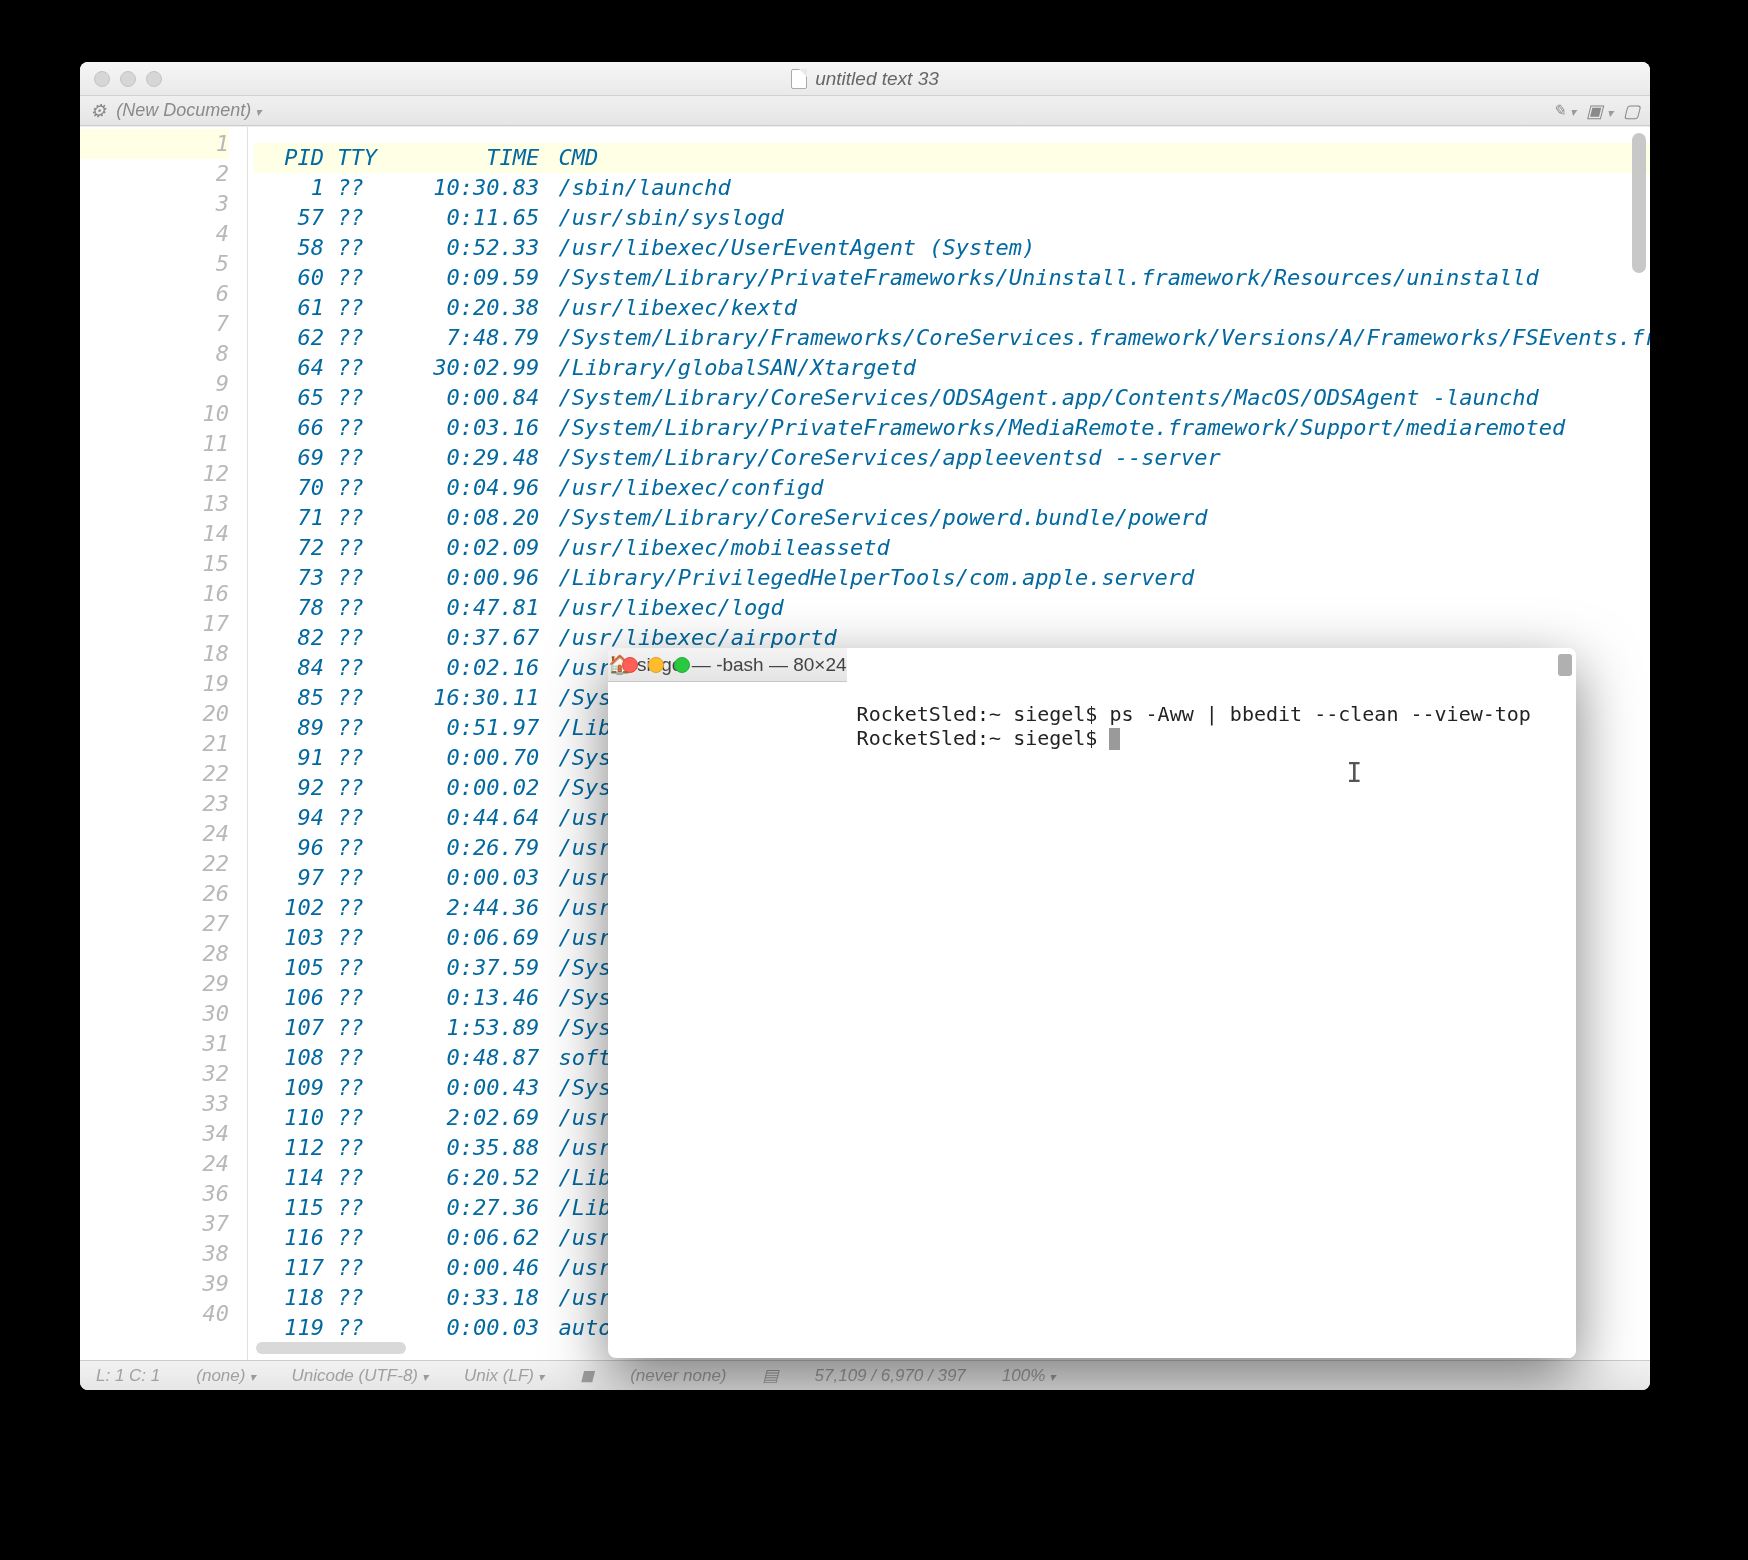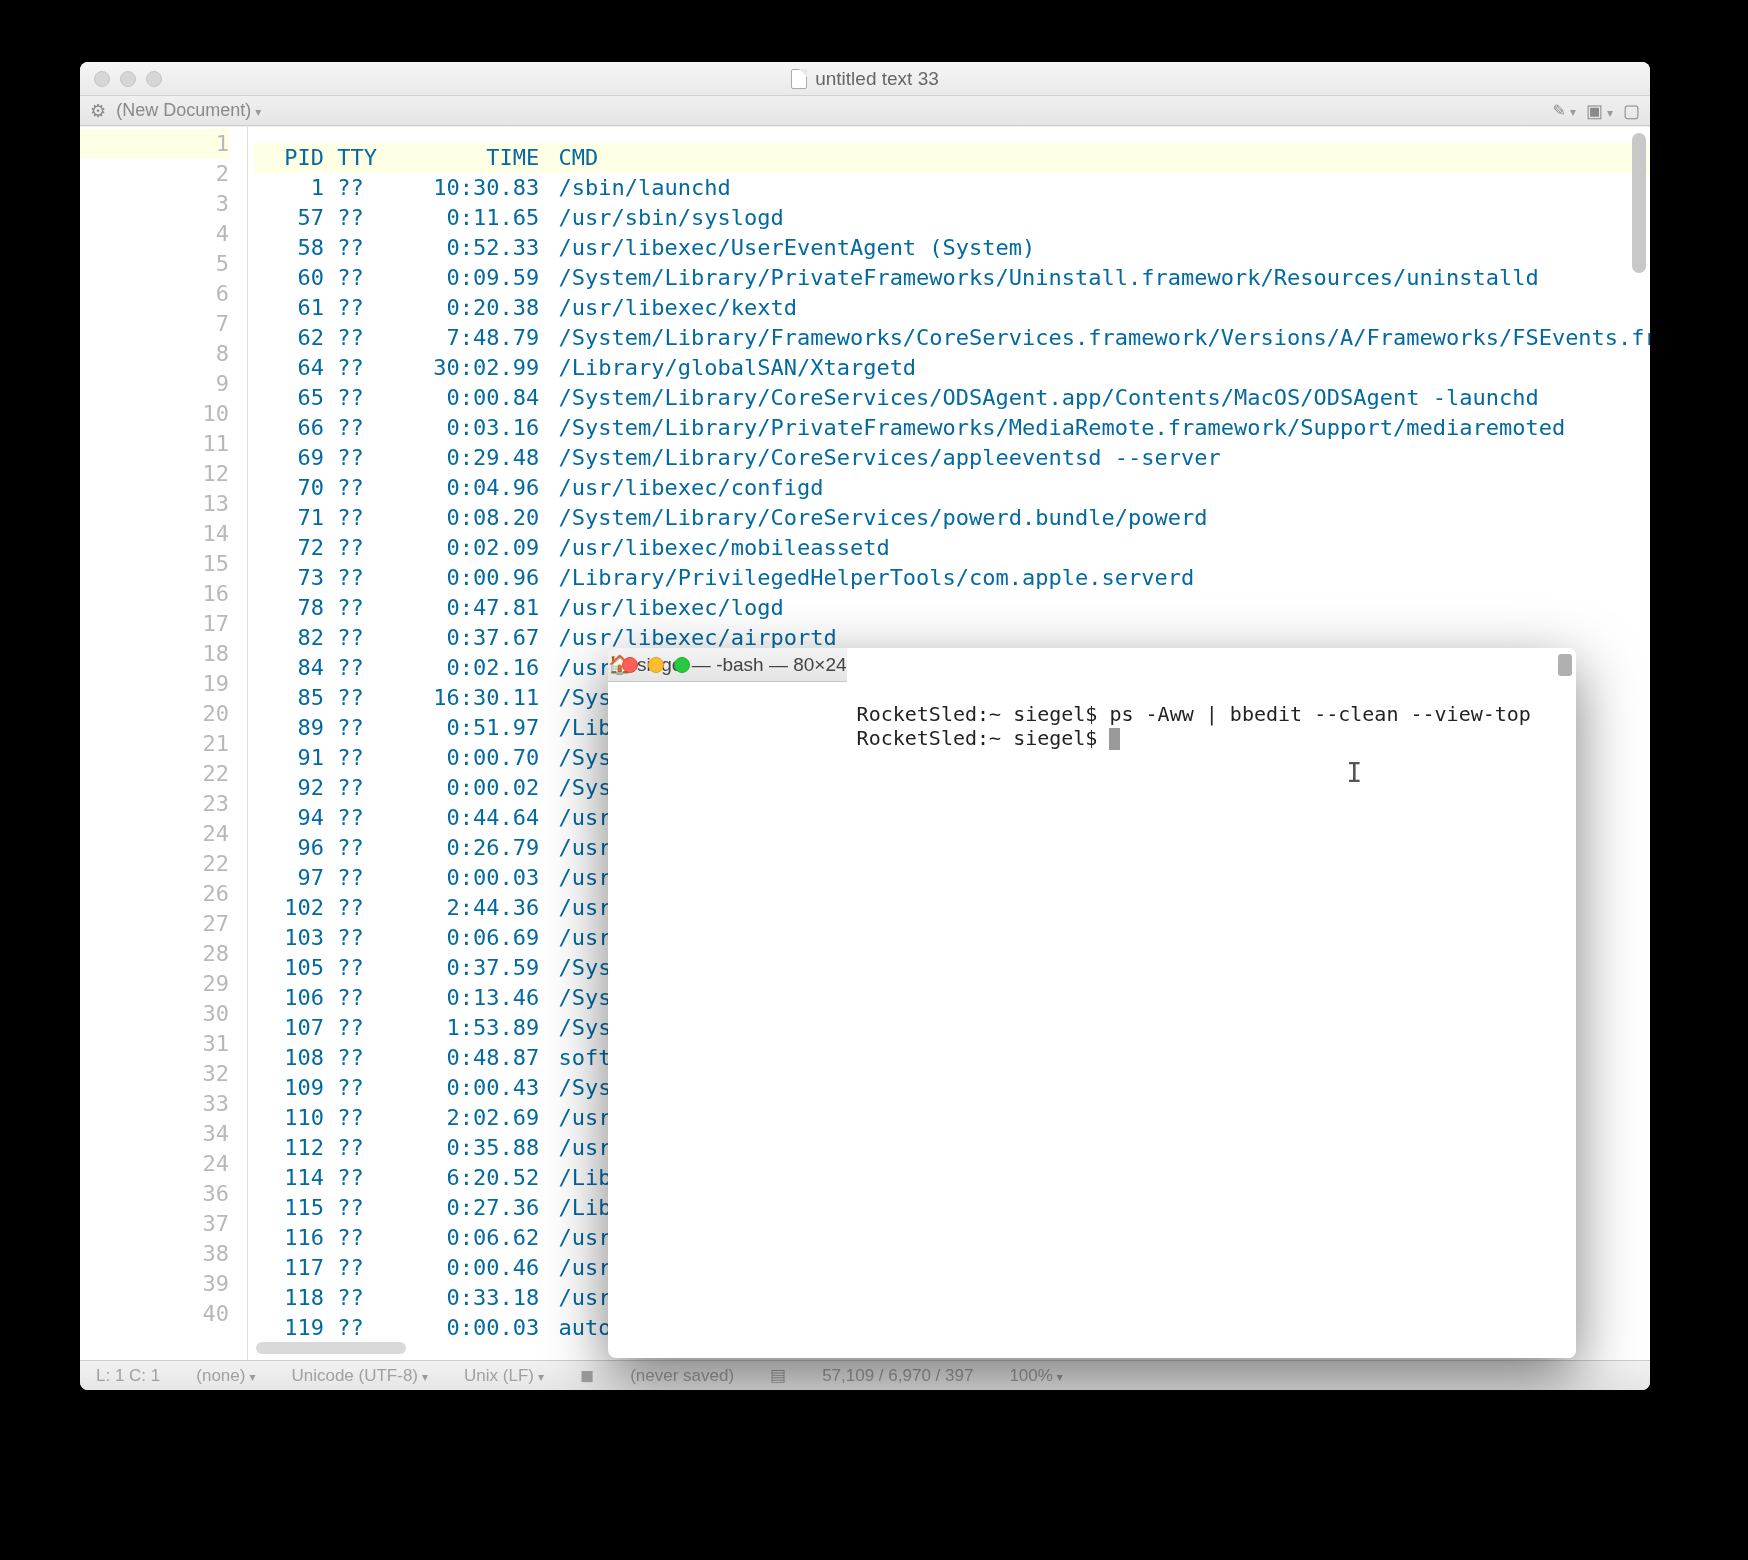--- a/index.html
+++ b/index.html
@@ -19,20 +19,21 @@
     overflow: hidden;
   }
   
   .bbedit {
     left: 80px;
     top: 62px;
     width: 1570px;
     height: 1328px;
     display: flex;
     flex-direction: column;
+    font-style: italic;
   }
   .bb-titlebar {
     height: 34px;
     background: linear-gradient(#f6f6f6,#e9e9e9);
     display: flex;
     align-items: center;
     border-bottom: 1px solid #d0d0d0;
     position: relative;
   }
   .traffic {
@@ -248,21 +249,21 @@
     <div class="editor" id="editor"><div class="row hdr-row"><span class="pid">PID</span> <span class="tty">TTY</span><span class="time">TIME</span> <span class="cmd">CMD</span></div><div class="row"><span class="pid">1</span> <span class="tty">??</span><span class="time">10:30.83</span> <span class="cmd">/sbin/launchd</span></div><div class="row"><span class="pid">57</span> <span class="tty">??</span><span class="time">0:11.65</span> <span class="cmd">/usr/sbin/syslogd</span></div><div class="row"><span class="pid">58</span> <span class="tty">??</span><span class="time">0:52.33</span> <span class="cmd">/usr/libexec/UserEventAgent (System)</span></div><div class="row"><span class="pid">60</span> <span class="tty">??</span><span class="time">0:09.59</span> <span class="cmd">/System/Library/PrivateFrameworks/Uninstall.framework/Resources/uninstalld</span></div><div class="row"><span class="pid">61</span> <span class="tty">??</span><span class="time">0:20.38</span> <span class="cmd">/usr/libexec/kextd</span></div><div class="row"><span class="pid">62</span> <span class="tty">??</span><span class="time">7:48.79</span> <span class="cmd">/System/Library/Frameworks/CoreServices.framework/Versions/A/Frameworks/FSEvents.fr</span></div><div class="row"><span class="pid">64</span> <span class="tty">??</span><span class="time">30:02.99</span> <span class="cmd">/Library/globalSAN/Xtargetd</span></div><div class="row"><span class="pid">65</span> <span class="tty">??</span><span class="time">0:00.84</span> <span class="cmd">/System/Library/CoreServices/ODSAgent.app/Contents/MacOS/ODSAgent -launchd</span></div><div class="row"><span class="pid">66</span> <span class="tty">??</span><span class="time">0:03.16</span> <span class="cmd">/System/Library/PrivateFrameworks/MediaRemote.framework/Support/mediaremoted</span></div><div class="row"><span class="pid">69</span> <span class="tty">??</span><span class="time">0:29.48</span> <span class="cmd">/System/Library/CoreServices/appleeventsd --server</span></div><div class="row"><span class="pid">70</span> <span class="tty">??</span><span class="time">0:04.96</span> <span class="cmd">/usr/libexec/configd</span></div><div class="row"><span class="pid">71</span> <span class="tty">??</span><span class="time">0:08.20</span> <span class="cmd">/System/Library/CoreServices/powerd.bundle/powerd</span></div><div class="row"><span class="pid">72</span> <span class="tty">??</span><span class="time">0:02.09</span> <span class="cmd">/usr/libexec/mobileassetd</span></div><div class="row"><span class="pid">73</span> <span class="tty">??</span><span class="time">0:00.96</span> <span class="cmd">/Library/PrivilegedHelperTools/com.apple.serverd</span></div><div class="row"><span class="pid">78</span> <span class="tty">??</span><span class="time">0:47.81</span> <span class="cmd">/usr/libexec/logd</span></div><div class="row"><span class="pid">82</span> <span class="tty">??</span><span class="time">0:37.67</span> <span class="cmd">/usr/libexec/airportd</span></div><div class="row"><span class="pid">84</span> <span class="tty">??</span><span class="time">0:02.16</span> <span class="cmd">/usr/</span></div><div class="row"><span class="pid">85</span> <span class="tty">??</span><span class="time">16:30.11</span> <span class="cmd">/Syst</span></div><div class="row"><span class="pid">89</span> <span class="tty">??</span><span class="time">0:51.97</span> <span class="cmd">/Libr</span></div><div class="row"><span class="pid">91</span> <span class="tty">??</span><span class="time">0:00.70</span> <span class="cmd">/Syst</span></div><div class="row"><span class="pid">92</span> <span class="tty">??</span><span class="time">0:00.02</span> <span class="cmd">/Syst</span></div><div class="row"><span class="pid">94</span> <span class="tty">??</span><span class="time">0:44.64</span> <span class="cmd">/usr/</span></div><div class="row"><span class="pid">96</span> <span class="tty">??</span><span class="time">0:26.79</span> <span class="cmd">/usr/</span></div><div class="row"><span class="pid">97</span> <span class="tty">??</span><span class="time">0:00.03</span> <span class="cmd">/usr/</span></div><div class="row"><span class="pid">102</span> <span class="tty">??</span><span class="time">2:44.36</span> <span class="cmd">/usr/</span></div><div class="row"><span class="pid">103</span> <span class="tty">??</span><span class="time">0:06.69</span> <span class="cmd">/usr/</span></div><div class="row"><span class="pid">105</span> <span class="tty">??</span><span class="time">0:37.59</span> <span class="cmd">/Syst</span></div><div class="row"><span class="pid">106</span> <span class="tty">??</span><span class="time">0:13.46</span> <span class="cmd">/Syst</span></div><div class="row"><span class="pid">107</span> <span class="tty">??</span><span class="time">1:53.89</span> <span class="cmd">/Syst</span></div><div class="row"><span class="pid">108</span> <span class="tty">??</span><span class="time">0:48.87</span> <span class="cmd">softr</span></div><div class="row"><span class="pid">109</span> <span class="tty">??</span><span class="time">0:00.43</span> <span class="cmd">/Syst</span></div><div class="row"><span class="pid">110</span> <span class="tty">??</span><span class="time">2:02.69</span> <span class="cmd">/usr/</span></div><div class="row"><span class="pid">112</span> <span class="tty">??</span><span class="time">0:35.88</span> <span class="cmd">/usr/</span></div><div class="row"><span class="pid">114</span> <span class="tty">??</span><span class="time">6:20.52</span> <span class="cmd">/Libr</span></div><div class="row"><span class="pid">115</span> <span class="tty">??</span><span class="time">0:27.36</span> <span class="cmd">/Libr</span></div><div class="row"><span class="pid">116</span> <span class="tty">??</span><span class="time">0:06.62</span> <span class="cmd">/usr/</span></div><div class="row"><span class="pid">117</span> <span class="tty">??</span><span class="time">0:00.46</span> <span class="cmd">/usr/</span></div><div class="row"><span class="pid">118</span> <span class="tty">??</span><span class="time">0:33.18</span> <span class="cmd">/usr/</span></div><div class="row"><span class="pid">119</span> <span class="tty">??</span><span class="time">0:00.03</span> <span class="cmd">autof</span></div></div>
     <div class="bb-vscroll"></div>
     <div class="bb-hscroll"></div>
   </div>
   <div class="bb-status">
     <span class="sp">L: 1 C: 1</span>
     <span class="sp drop-tri">(none)</span>
     <span class="sp drop-tri">Unicode (UTF-8)</span>
     <span class="sp drop-tri">Unix (LF)</span>
     <span class="sp">◼</span>
-    <span class="sp">(never saved)</span>
+    <span class="sp">(never none)</span>
     <span class="sp">▤</span>
     <span class="sp">57,109 / 6,970 / 397</span>
     <span class="sp drop-tri">100%</span>
   </div>
 </div>
 
 <div class="window term">
   <div class="term-titlebar">
     <div class="term-traffic">
       <div class="tl red"></div>

